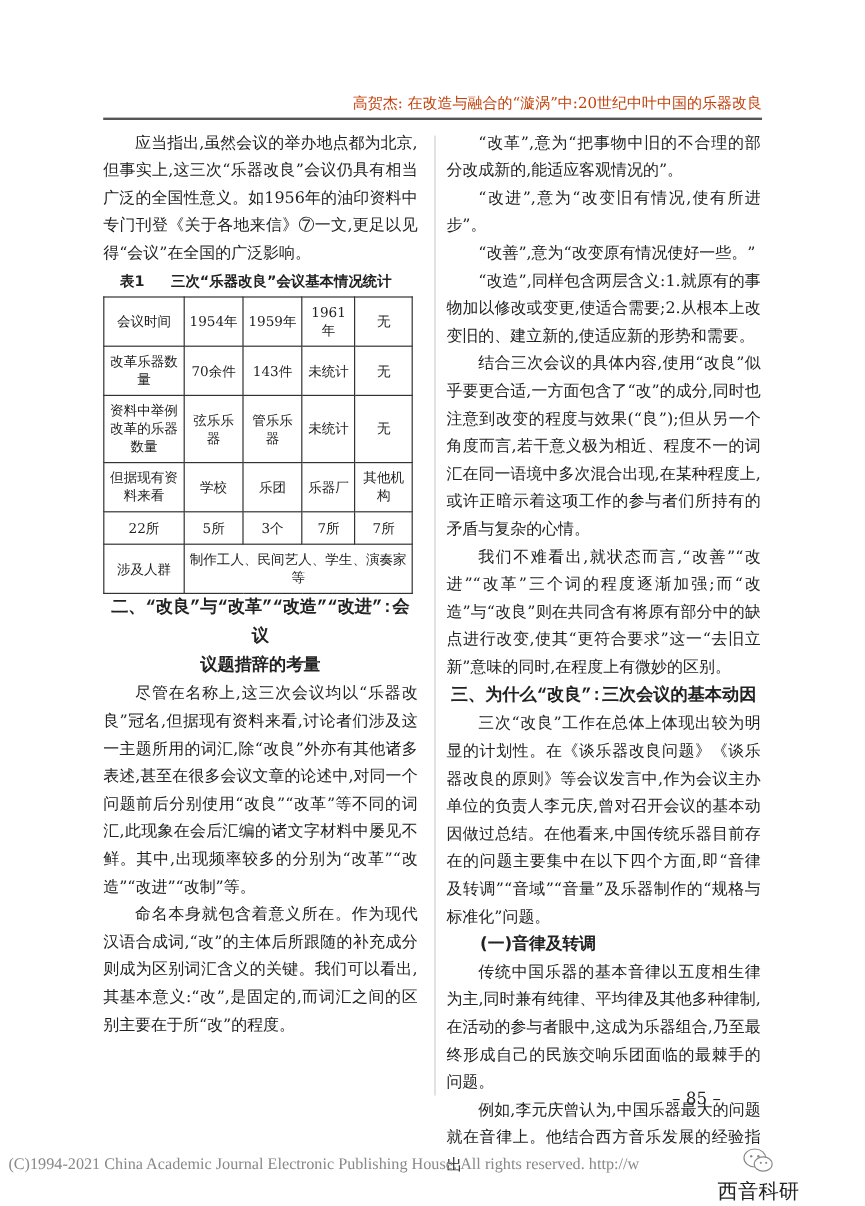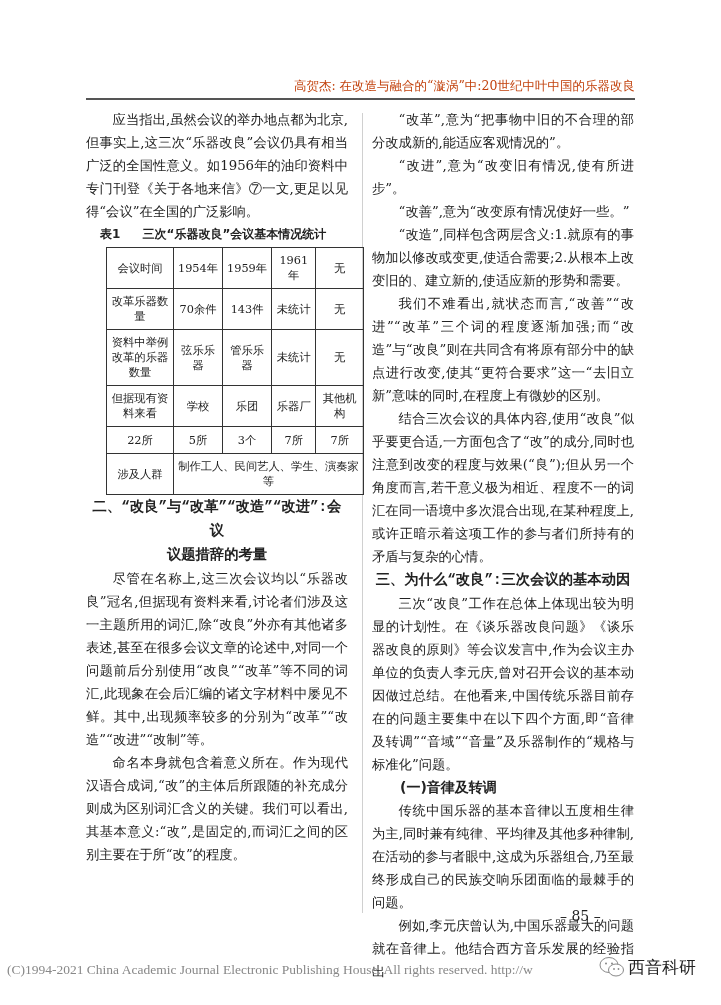--- a/index.html
+++ b/index.html
@@ -14,28 +14,28 @@
   .col-divider {
     position: absolute; left: 362px; top: 113px; width: 1px; height: 800px; background: #d0d0d0;
   }
   .col { position: absolute; top: 108px; font-size: 13.3px; line-height: 23px; text-align: justify; }
   .col.left { left: 86px; width: 262px; }
   .col.right { left: 372px; width: 262px; }
   p { margin: 0; }
   p.indent { text-indent: 2em; }
   .table-caption { font-family: "DejaVu Sans", "Liberation Sans", sans-serif; font-weight: bold; font-size: 12px; margin: 2px 0 4px 14px; line-height: 18px; }
   .table-caption .num { margin-right: 18px; }
-  table { border-collapse: collapse; width: 258px; margin-left: 20px; font-size: 11.3px; line-height: 15px; }
+  table { border-collapse: collapse; width: 258px; margin-left: 0; font-size: 11.3px; line-height: 15px; }
   td { border: 1px solid #333; text-align: center; padding: 5px 2px; height: 16px; }
   td.first { width: 62px; }
   .section-title { font-family: Liberation Mono, monospace; font-weight: bold; font-size: 14.3px; text-align: center; line-height: 24px; }
   .sub-title { font-family: "DejaVu Sans", "Liberation Sans", sans-serif; font-weight: bold; font-size: 14px; text-indent: 2em; line-height: 23px; }
   .page-number { position: absolute; left: 560px; top: 908px; font-size: 14px; }
   .copyright { position: absolute; left: 7px; top: 962px; font-size: 13.5px; color: #888; white-space: nowrap; font-family: Liberation Serif, serif; }
-  .watermark { position: absolute; left: 598px; top: 955px; display: flex; align-items: center; gap: 2px; }
+  .watermark { position: absolute; left: 598px; top: 955px; display: flex; align-items: center; gap: 2px; flex-direction: column; }
   .wechat-icon { width: 28px; height: 24px; }
   .watermark-label { font-family: "DejaVu Sans", sans-serif; font-size: 17px; color: #222; }
 </style>
 </head>
 <body>
 
 <div class="header">
   <span>高贺杰: 在改造与融合的“漩涡”中:20世纪中叶中国的乐器改良</span>
 </div>
 
@@ -102,22 +102,22 @@
   <p class="indent">尽管在名称上,这三次会议均以“乐器改良”冠名,但据现有资料来看,讨论者们涉及这一主题所用的词汇,除“改良”外亦有其他诸多表述,甚至在很多会议文章的论述中,对同一个问题前后分别使用“改良”“改革”等不同的词汇,此现象在会后汇编的诸文字材料中屡见不鲜。其中,出现频率较多的分别为“改革”“改造”“改进”“改制”等。</p>
   <p class="indent">命名本身就包含着意义所在。作为现代汉语合成词,“改”的主体后所跟随的补充成分则成为区别词汇含义的关键。我们可以看出,其基本意义:“改”,是固定的,而词汇之间的区别主要在于所“改”的程度。</p>
 
 </div>
 
 <div class="col right">
   <p class="indent">“改革”,意为“把事物中旧的不合理的部分改成新的,能适应客观情况的”。</p>
   <p class="indent">“改进”,意为“改变旧有情况,使有所进步”。</p>
   <p class="indent">“改善”,意为“改变原有情况使好一些。”</p>
   <p class="indent">“改造”,同样包含两层含义:1.就原有的事物加以修改或变更,使适合需要;2.从根本上改变旧的、建立新的,使适应新的形势和需要。</p>
+  <p class="indent">结合三次会议的具体内容,使用“改良”似乎要更合适,一方面包含了“改”的成分,同时也注意到改变的程度与效果(“良”);但从另一个角度而言,若干意义极为相近、程度不一的词汇在同一语境中多次混合出现,在某种程度上,或许正暗示着这项工作的参与者们所持有的矛盾与复杂的心情。</p>
   <p class="indent">我们不难看出,就状态而言,“改善”“改进”“改革”三个词的程度逐渐加强;而“改造”与“改良”则在共同含有将原有部分中的缺点进行改变,使其“更符合要求”这一“去旧立新”意味的同时,在程度上有微妙的区别。</p>
-  <p class="indent">结合三次会议的具体内容,使用“改良”似乎要更合适,一方面包含了“改”的成分,同时也注意到改变的程度与效果(“良”);但从另一个角度而言,若干意义极为相近、程度不一的词汇在同一语境中多次混合出现,在某种程度上,或许正暗示着这项工作的参与者们所持有的矛盾与复杂的心情。</p>
 
   <div class="section-title">三、为什么“改良”:三次会议的基本动因</div>
 
   <p class="indent">三次“改良”工作在总体上体现出较为明显的计划性。在《谈乐器改良问题》《谈乐器改良的原则》等会议发言中,作为会议主办单位的负责人李元庆,曾对召开会议的基本动因做过总结。在他看来,中国传统乐器目前存在的问题主要集中在以下四个方面,即“音律及转调”“音域”“音量”及乐器制作的“规格与标准化”问题。</p>
   <div class="sub-title">(一)音律及转调</div>
   <p class="indent">传统中国乐器的基本音律以五度相生律为主,同时兼有纯律、平均律及其他多种律制,在活动的参与者眼中,这成为乐器组合,乃至最终形成自己的民族交响乐团面临的最棘手的问题。</p>
   <p class="indent">例如,李元庆曾认为,中国乐器最大的问题就在音律上。他结合西方音乐发展的经验指出</p>
 
 </div>
 

